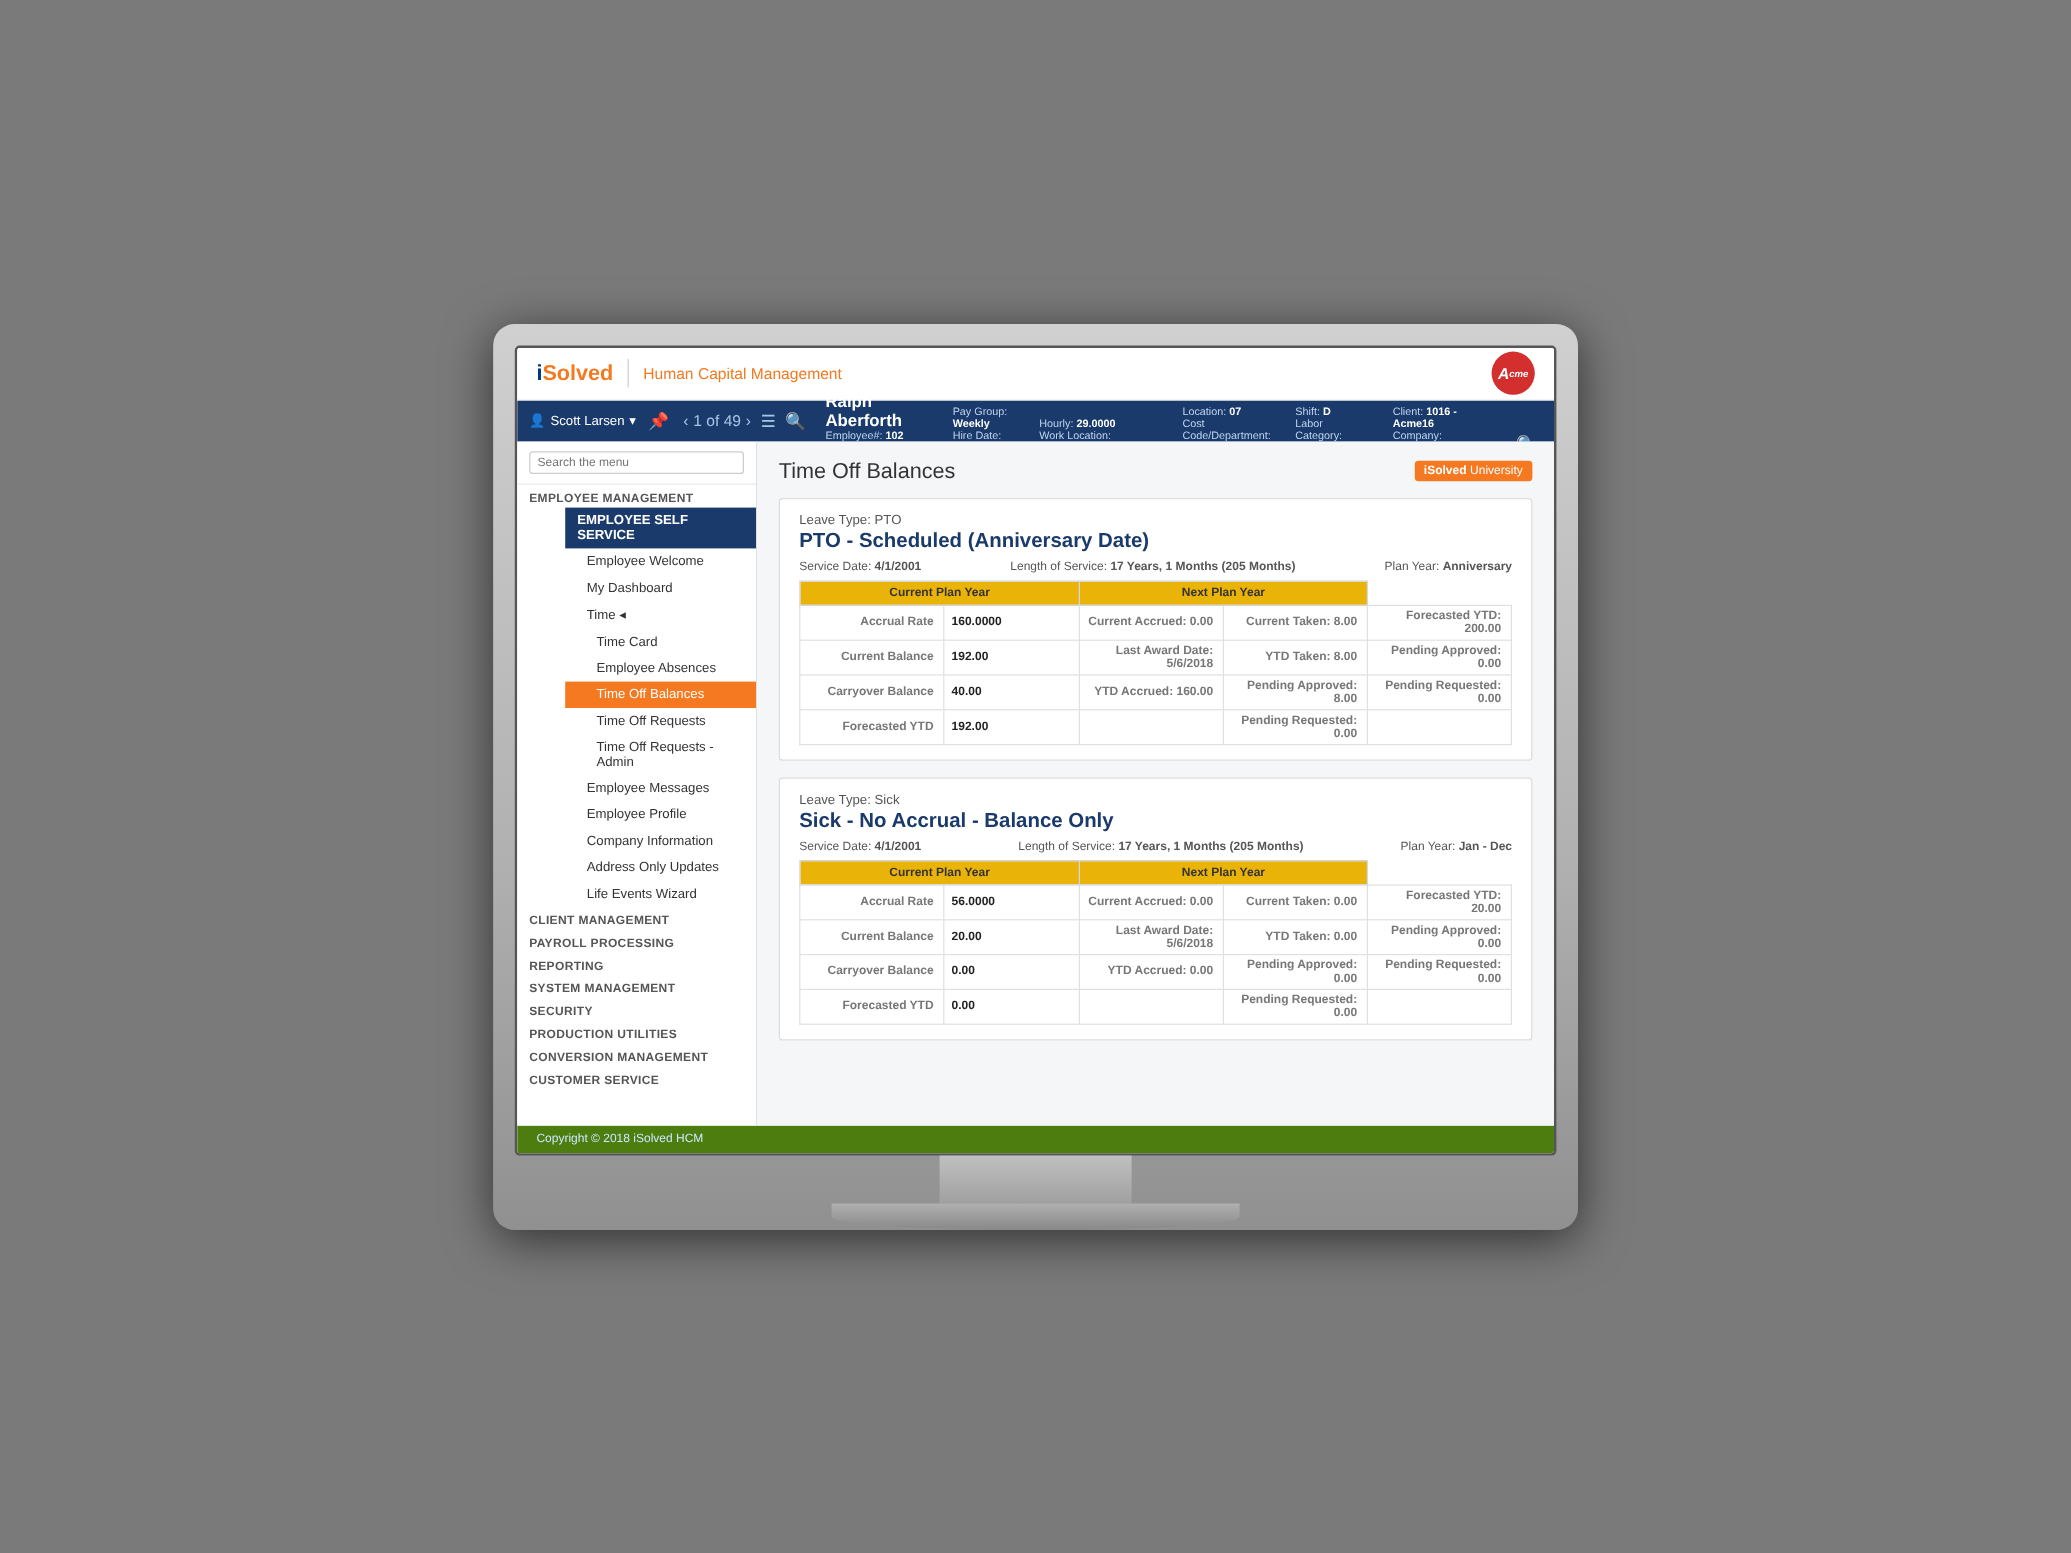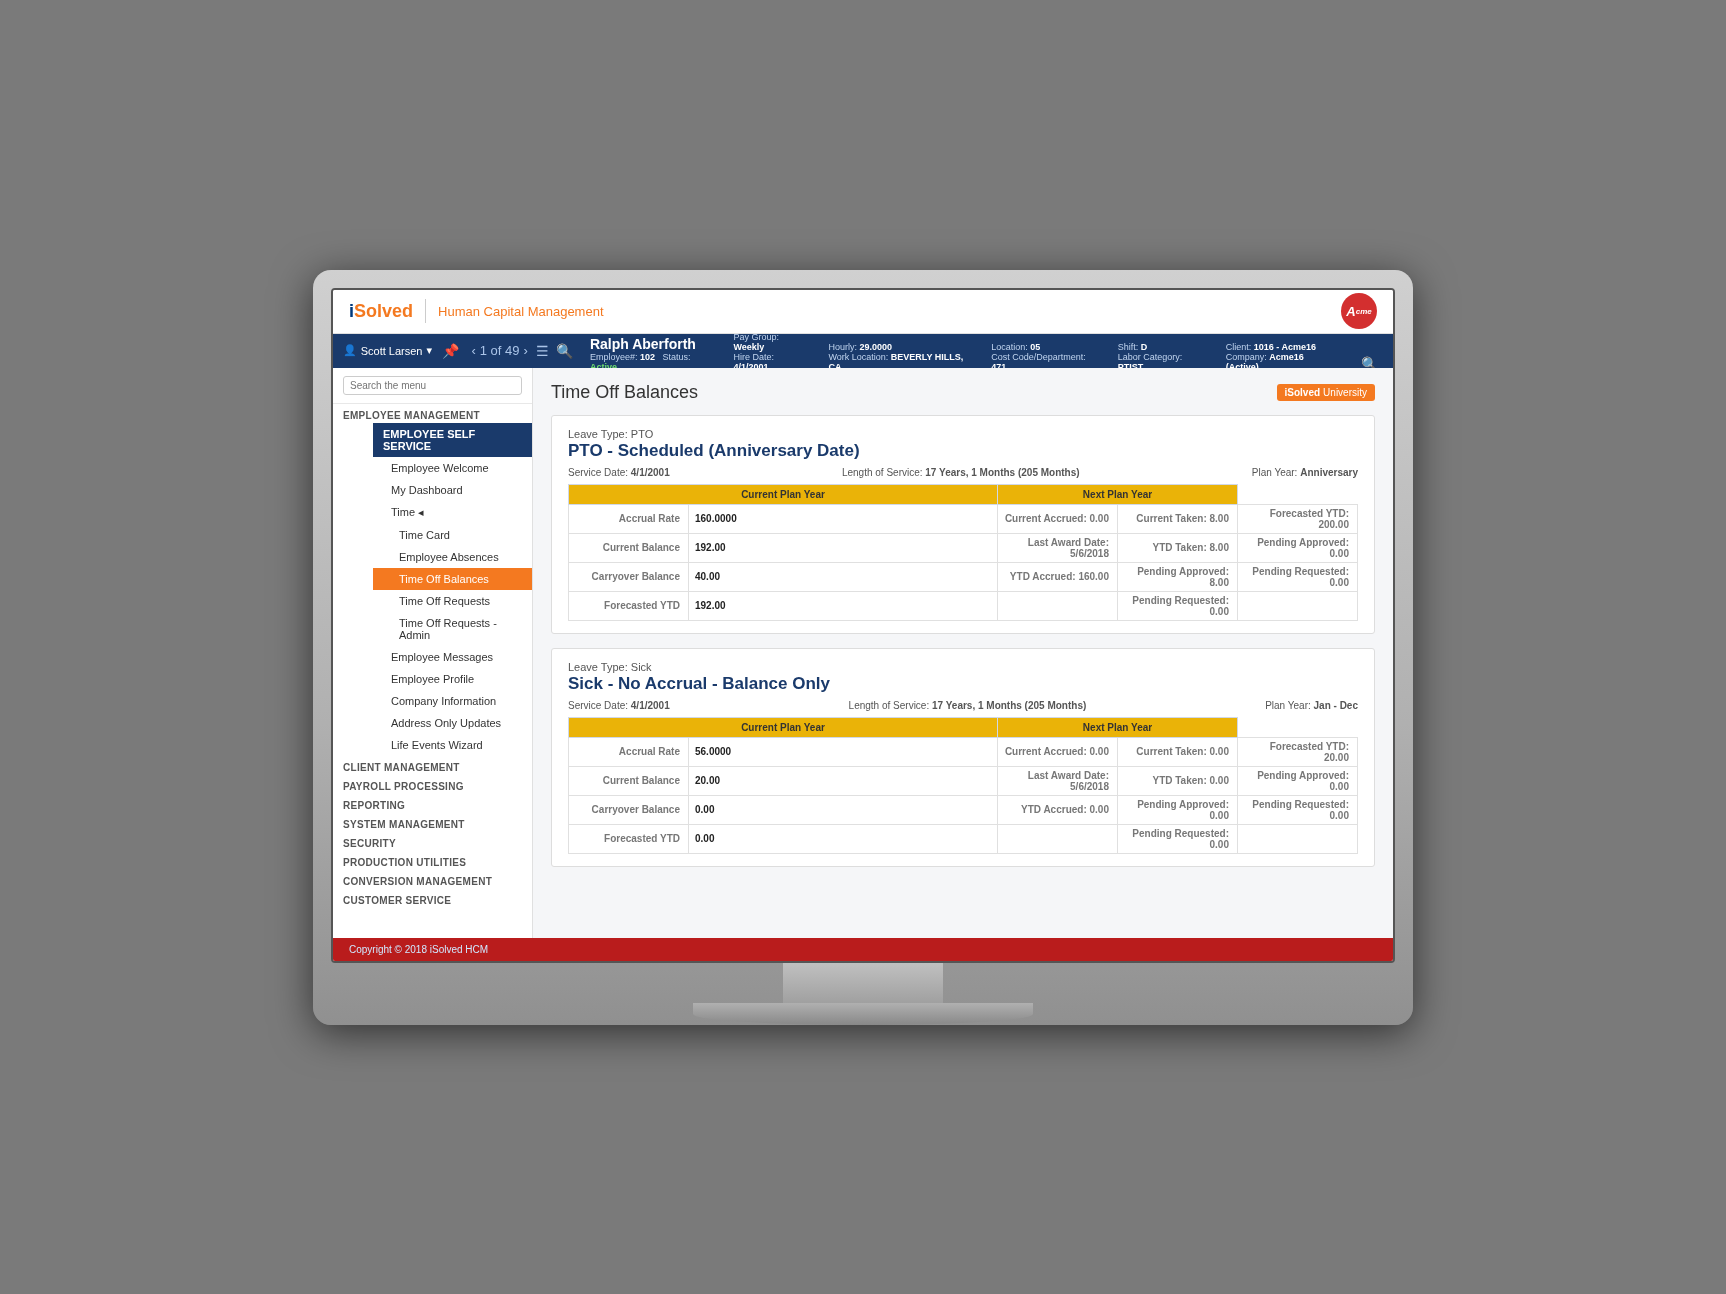--- a/index.html
+++ b/index.html
@@ -3,21 +3,21 @@
   <meta charset="utf-8">
   <style>
     * { box-sizing: border-box; margin: 0; padding: 0; }
     body { background: #7a7a7a; display: flex; justify-content: center; align-items: center; min-height: 100vh; font-family: Arial, sans-serif; }
 
     .monitor-outer {
       background: linear-gradient(180deg, #d0d0d0 0%, #b0b0b0 60%, #909090 100%);
       border-radius: 18px;
       padding: 18px 18px 0 18px;
       box-shadow: 0 8px 40px rgba(0,0,0,0.6);
-      width: 1100px;
+      width: 904px;
     }
     .screen {
       background: #fff;
       border-radius: 4px;
       overflow: hidden;
       border: 2px solid #555;
     }
     .monitor-stand {
       width: 100%;
       display: flex;
@@ -266,21 +266,21 @@
       text-align: left;
       min-width: 55px;
     }
 
     .plan-header-row th {
       font-weight: bold;
     }
 
     
     .footer {
-      background: #b91c1c;
+      background: #4d7c0f;
       padding: 6px 16px;
       font-size: 10px;
       color: #d0e8ff;
     }
   </style>
 </head>
 <body>
 
 <div class="monitor-outer">
   <div class="screen">
@@ -327,21 +327,21 @@
         </div>
         <div style="font-size:9px;color:#c0d4ef">
           <div><span>Pay Group:</span> <strong style="color:#fff">Weekly</strong></div>
           <div><span>Hire Date:</span> <strong style="color:#fff">4/1/2001</strong></div>
         </div>
         <div style="font-size:9px;color:#c0d4ef">
           <div><span>Hourly:</span> <strong style="color:#fff">29.0000</strong></div>
           <div><span>Work Location:</span> <strong style="color:#fff">BEVERLY HILLS, CA</strong></div>
         </div>
         <div style="font-size:9px;color:#c0d4ef">
-          <div><span>Location:</span> <strong style="color:#fff">05</strong></div>
+          <div><span>Location:</span> <strong style="color:#fff">07</strong></div>
           <div><span>Cost Code/Department:</span> <strong style="color:#fff">471</strong></div>
         </div>
         <div style="font-size:9px;color:#c0d4ef">
           <div><span>Shift:</span> <strong style="color:#fff">D</strong></div>
           <div><span>Labor Category:</span> <strong style="color:#fff">PTIST</strong></div>
         </div>
         <div style="font-size:9px;color:#c0d4ef;margin-left:auto;padding-right:8px">
           <div><span>Client:</span> <strong style="color:#fff">1016 - Acme16</strong></div>
           <div><span>Company:</span> <strong style="color:#fff">Acme16 (Active)</strong></div>
         </div>

